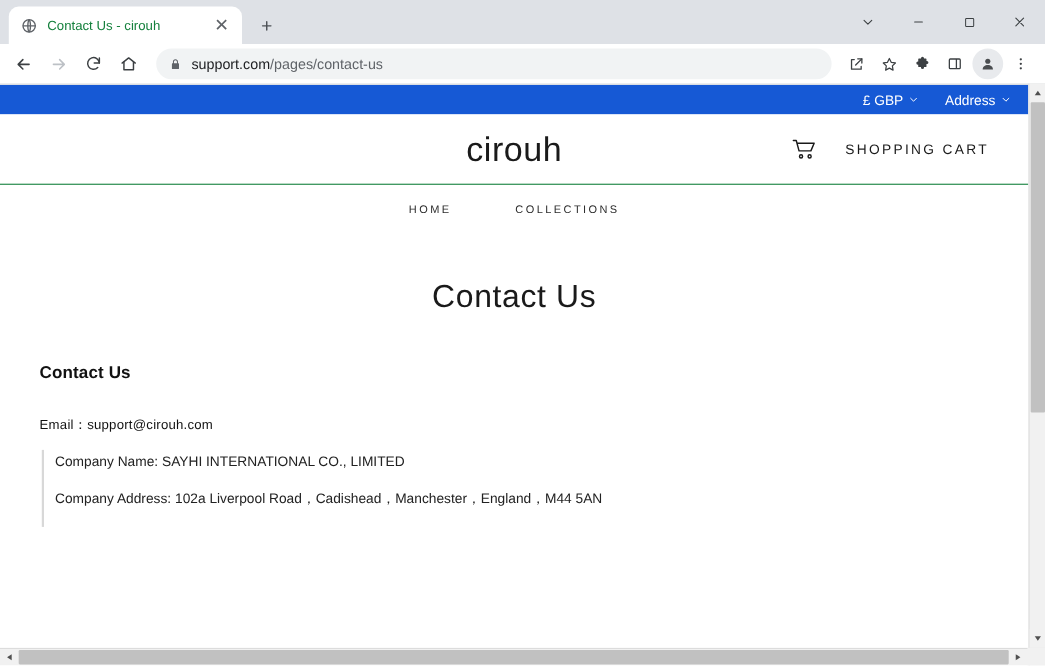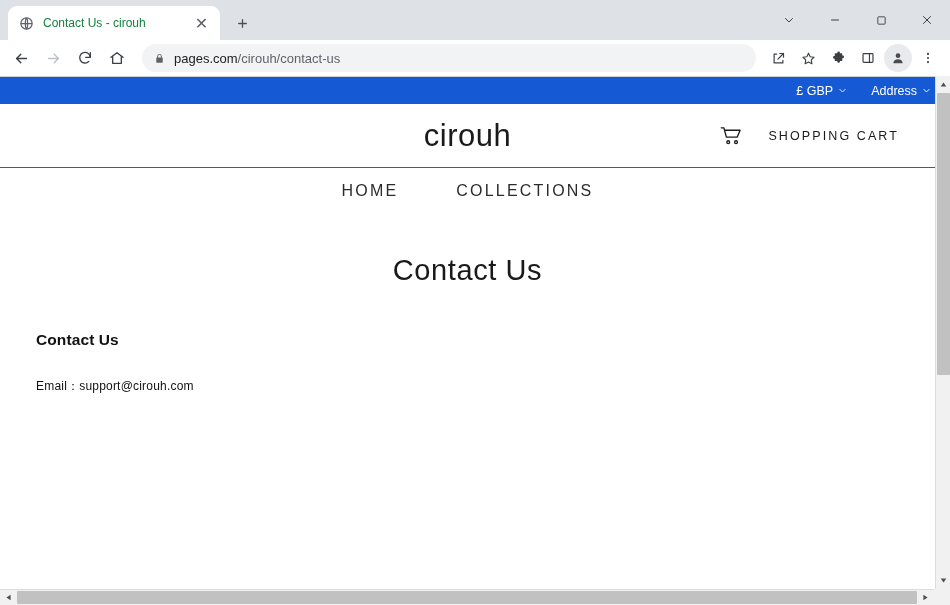--- a/index.html
+++ b/index.html
@@ -132,21 +132,21 @@
     overflow: hidden;
   }
 
   
   .topbar {
     height: 27px;
     background: #1659d5;
     display: flex;
     align-items: center;
     justify-content: flex-end;
-    padding-right: 4px;
+    padding-right: 16px;
     gap: 24px;
   }
   .locale {
     display: flex;
     align-items: center;
     gap: 5px;
     color: #ffffff;
     font-size: 12.5px;
     white-space: nowrap;
   }
@@ -186,21 +186,21 @@
 
   
   .store-nav {
     height: 46px;
     display: flex;
     align-items: center;
     justify-content: center;
     gap: 58px;
   }
   .nav-item {
-    font-size: 16px;
+    font-size: 10px;
     letter-spacing: 2.2px;
     color: #2b2b2b;
   }
 
   
   .page-title {
     text-align: center;
     font-size: 29px;
     font-weight: 300;
     letter-spacing: 0.6px;
@@ -363,21 +363,21 @@
         <path d="M5.5 10v10h13V10"></path>
       </svg>
     </div>
 
     <div class="omnibox">
       <span style="display:flex;align-items:center;">
         <svg width="11" height="11" viewBox="0 0 24 24" fill="#5f6368">
           <path d="M12 2a5 5 0 0 0-5 5v3H6a1 1 0 0 0-1 1v9a1 1 0 0 0 1 1h12a1 1 0 0 0 1-1v-9a1 1 0 0 0-1-1h-1V7a5 5 0 0 0-5-5zm0 2a3 3 0 0 1 3 3v3H9V7a3 3 0 0 1 3-3z"></path>
         </svg>
       </span>
-      <span class="omnibox-url"><span class="host">pages.com</span><span>/cirouh/contact-us</span></span>
+      <span class="omnibox-url"><span class="host">support.com</span><span>/pages/contact-us</span></span>
     </div>
 
     <div class="tbicon">
       <svg width="15" height="15" viewBox="0 0 24 24" fill="none" stroke="#3c4043" stroke-width="1.9" stroke-linecap="round" stroke-linejoin="round">
         <path d="M9 5H5v14h14v-4"></path>
         <path d="M14 4h6v6"></path>
         <path d="M11 13L20 4"></path>
       </svg>
     </div>
     <div class="tbicon">
@@ -450,20 +450,24 @@
       <div class="store-nav">
         <a class="nav-item" style="text-decoration:none;">HOME</a>
         <a class="nav-item" style="text-decoration:none;">COLLECTIONS</a>
       </div>
 
       <h1 class="page-title">Contact Us</h1>
 
       <div class="content">
         <h2 class="section-title">Contact Us</h2>
         <div class="email-line">Email：support@cirouh.com</div>
+        <blockquote class="quote">
+          <div class="quote-line">Company Name: SAYHI INTERNATIONAL CO., LIMITED</div>
+          <div class="quote-line">Company Address: 102a Liverpool Road，Cadishead，Manchester，England，M44 5AN</div>
+        </blockquote>
       </div>
 
     </div>
   </div>
 
   <div class="vscroll">
     <div class="sb-arrow up">
       <svg width="7" height="7" viewBox="0 0 10 10" fill="#505050">
           <path d="M5 2l4 6H1z"></path>
         </svg>

